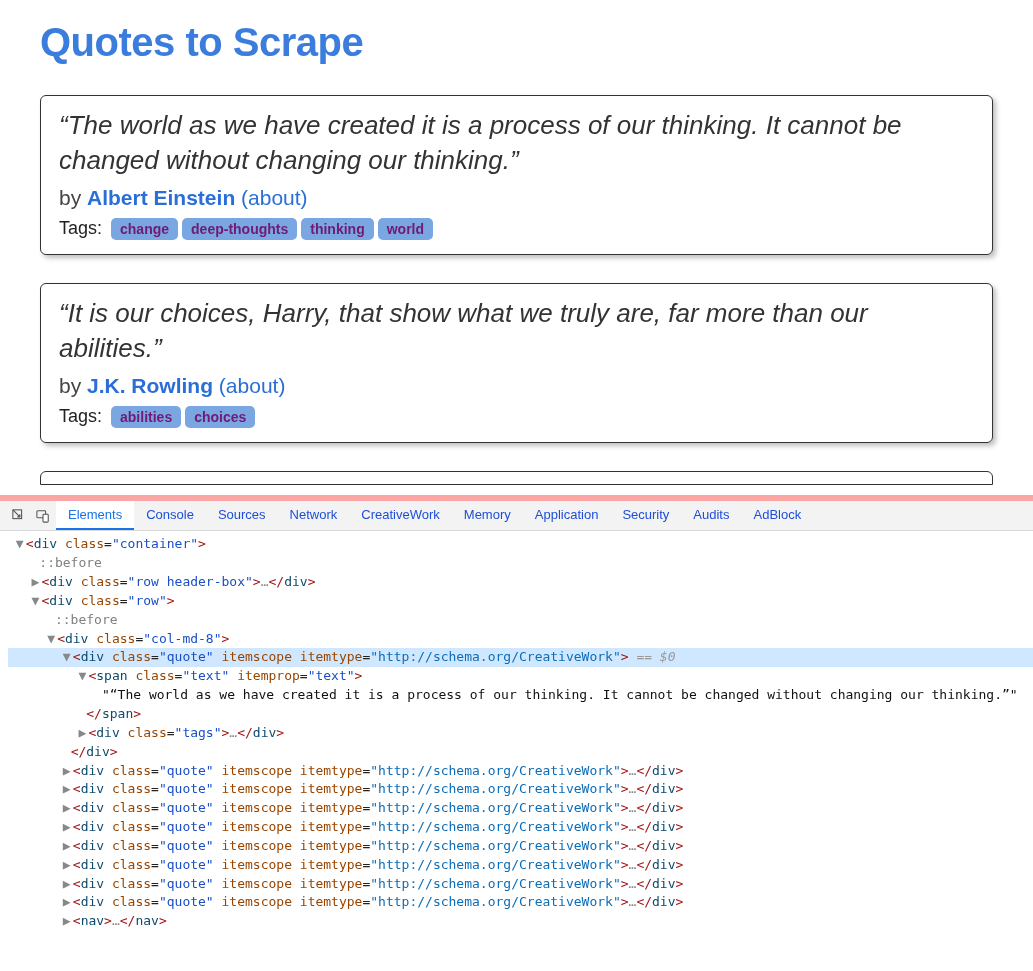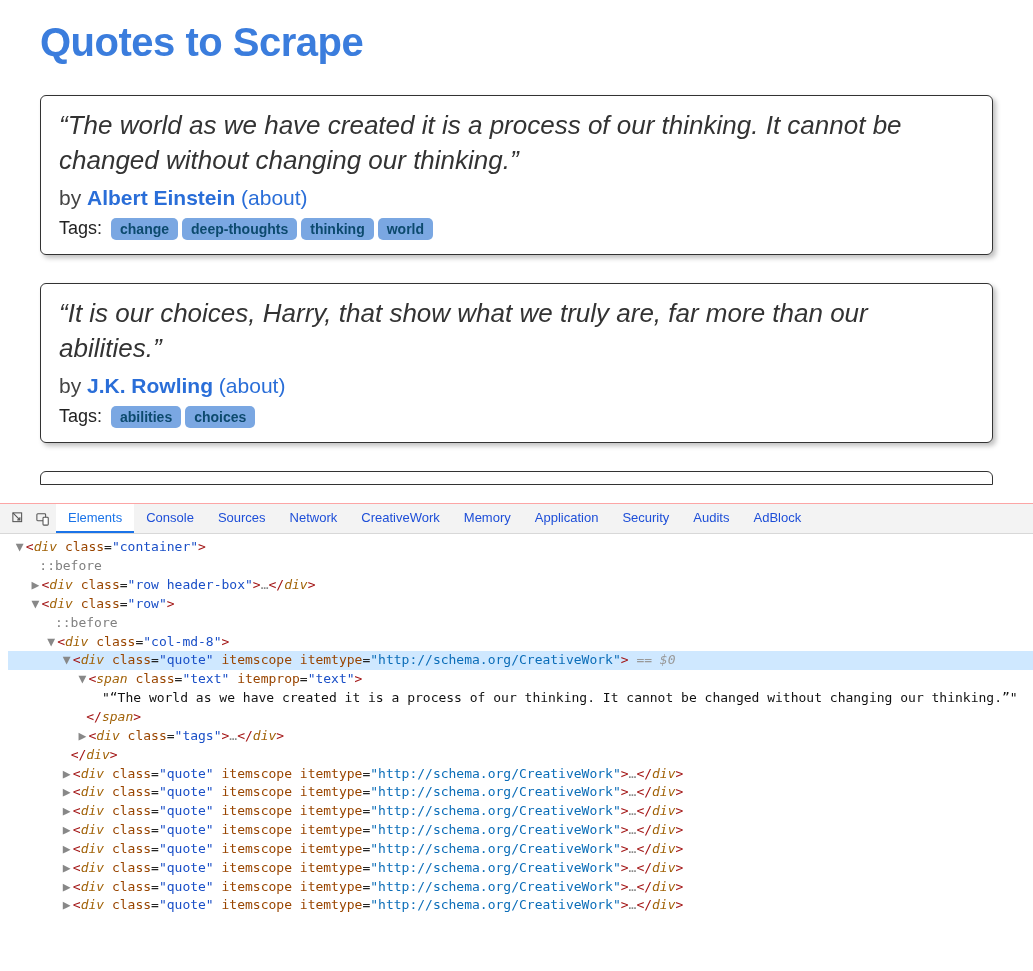--- a/index.html
+++ b/index.html
@@ -17,41 +17,41 @@
 .quote-text { font-style: italic; font-size: 26px; color: #333; line-height: 1.35; margin-bottom: 8px; }
 .byline { font-size: 21px; color: #333; margin-bottom: 8px; }
 .byline .by { color: #444; }
 .author { color: #2a6ed8; font-weight: 700; }
 .about { color: #2a6ed8; }
 .tags-row { font-size: 18px; color: #333; }
 .tags-row .label { color: #222; margin-right: 4px; }
 .tag {
   display: inline-block;
   background: #7aa7e2;
-  color: #0c4a6e;
+  color: #701a75;
   font-size: 14px;
   padding: 3px 9px;
   border-radius: 5px;
   margin-right: 4px;
   font-weight: 600;
 }
 .partial-box { border:1px solid #333; border-top:1px solid #333; border-radius:6px 6px 0 0; height:14px; margin-top:10px; }
 
 
-.devtools { border-top: 1px solid #fca5a5; background: #fff; font-family: "Segoe UI", Arial, sans-serif; font-size: 13px; color:#333;margin-top:8px; }
+.devtools { border-top: 6px solid #fca5a5; background: #fff; font-family: "Segoe UI", Arial, sans-serif; font-size: 13px; color:#333; }
 .dt-tabs { display:flex; align-items:center; border-bottom:1px solid #d8d8d8; padding: 0 8px; background:#f3f3f3; height:30px; gap:2px;}
 .dt-icon { width:22px; height:22px; display:flex; align-items:center; justify-content:center; color:#555; border-radius:2px; }
 .dt-tab { padding: 6px 12px; color:#1d4ed8; cursor:default; font-size:13px; }
 .dt-tab.active { color:#1a73e8; border-bottom: 2px solid #1a73e8; background:#fff; }
 
 .dt-body { font-family: Consolas, Menlo, monospace; font-size: 13px; line-height: 1.45; padding: 4px 0 8px 8px; color:#222; overflow:auto; }
 .line { white-space: pre; }
 .tri { display:inline-block; width:10px; color:#888; }
 .tag-open, .tag-close { color:#a31515; } 
-.tagname { color:#a16207;font-style:italic; } 
+.tagname { color:#0c4a6e; } 
 .attr { color:#994500; } 
 .val { color:#1a4fc7; } 
 .url { color:#0b6db8; }
 .pseudo { color:#808080; }
 .textnode { color:#111; }
 .sel { background:#cfe8ff; display:block; }
 .eqdollar { color:#999; font-style:italic; }
 .ellipsis { color:#888; }
 </style>
 </head>
@@ -117,14 +117,15 @@
       <div class="line ">         <span class="tri">▶</span><span class="tag-open">&lt;</span><span class="tagname">div</span> <span class="attr">class</span>=<span class="val">"tags"</span><span class="tag-open">&gt;</span><span class="ellipsis">…</span><span class="tag-close">&lt;/</span><span class="tagname">div</span><span class="tag-close">&gt;</span></div>
       <div class="line ">        <span class="tag-close">&lt;/</span><span class="tagname">div</span><span class="tag-close">&gt;</span></div>
       <div class="line ">       <span class="tri">▶</span><span class="tag-open">&lt;</span><span class="tagname">div</span> <span class="attr">class</span>=<span class="val">"quote"</span> <span class="attr">itemscope</span> <span class="attr">itemtype</span>=<span class="url">"http://schema.org/CreativeWork"</span><span class="tag-open">&gt;</span><span class="ellipsis">…</span><span class="tag-close">&lt;/</span><span class="tagname">div</span><span class="tag-close">&gt;</span></div>
       <div class="line ">       <span class="tri">▶</span><span class="tag-open">&lt;</span><span class="tagname">div</span> <span class="attr">class</span>=<span class="val">"quote"</span> <span class="attr">itemscope</span> <span class="attr">itemtype</span>=<span class="url">"http://schema.org/CreativeWork"</span><span class="tag-open">&gt;</span><span class="ellipsis">…</span><span class="tag-close">&lt;/</span><span class="tagname">div</span><span class="tag-close">&gt;</span></div>
       <div class="line ">       <span class="tri">▶</span><span class="tag-open">&lt;</span><span class="tagname">div</span> <span class="attr">class</span>=<span class="val">"quote"</span> <span class="attr">itemscope</span> <span class="attr">itemtype</span>=<span class="url">"http://schema.org/CreativeWork"</span><span class="tag-open">&gt;</span><span class="ellipsis">…</span><span class="tag-close">&lt;/</span><span class="tagname">div</span><span class="tag-close">&gt;</span></div>
       <div class="line ">       <span class="tri">▶</span><span class="tag-open">&lt;</span><span class="tagname">div</span> <span class="attr">class</span>=<span class="val">"quote"</span> <span class="attr">itemscope</span> <span class="attr">itemtype</span>=<span class="url">"http://schema.org/CreativeWork"</span><span class="tag-open">&gt;</span><span class="ellipsis">…</span><span class="tag-close">&lt;/</span><span class="tagname">div</span><span class="tag-close">&gt;</span></div>
       <div class="line ">       <span class="tri">▶</span><span class="tag-open">&lt;</span><span class="tagname">div</span> <span class="attr">class</span>=<span class="val">"quote"</span> <span class="attr">itemscope</span> <span class="attr">itemtype</span>=<span class="url">"http://schema.org/CreativeWork"</span><span class="tag-open">&gt;</span><span class="ellipsis">…</span><span class="tag-close">&lt;/</span><span class="tagname">div</span><span class="tag-close">&gt;</span></div>
       <div class="line ">       <span class="tri">▶</span><span class="tag-open">&lt;</span><span class="tagname">div</span> <span class="attr">class</span>=<span class="val">"quote"</span> <span class="attr">itemscope</span> <span class="attr">itemtype</span>=<span class="url">"http://schema.org/CreativeWork"</span><span class="tag-open">&gt;</span><span class="ellipsis">…</span><span class="tag-close">&lt;/</span><span class="tagname">div</span><span class="tag-close">&gt;</span></div>
       <div class="line ">       <span class="tri">▶</span><span class="tag-open">&lt;</span><span class="tagname">div</span> <span class="attr">class</span>=<span class="val">"quote"</span> <span class="attr">itemscope</span> <span class="attr">itemtype</span>=<span class="url">"http://schema.org/CreativeWork"</span><span class="tag-open">&gt;</span><span class="ellipsis">…</span><span class="tag-close">&lt;/</span><span class="tagname">div</span><span class="tag-close">&gt;</span></div>
       <div class="line ">       <span class="tri">▶</span><span class="tag-open">&lt;</span><span class="tagname">div</span> <span class="attr">class</span>=<span class="val">"quote"</span> <span class="attr">itemscope</span> <span class="attr">itemtype</span>=<span class="url">"http://schema.org/CreativeWork"</span><span class="tag-open">&gt;</span><span class="ellipsis">…</span><span class="tag-close">&lt;/</span><span class="tagname">div</span><span class="tag-close">&gt;</span></div>
+      <div class="line ">       <span class="tri">▶</span><span class="tag-open">&lt;</span><span class="tagname">nav</span><span class="tag-open">&gt;</span><span class="ellipsis">…</span><span class="tag-close">&lt;/</span><span class="tagname">nav</span><span class="tag-close">&gt;</span></div>
     </div>
 </div>
 
 </body></html>

